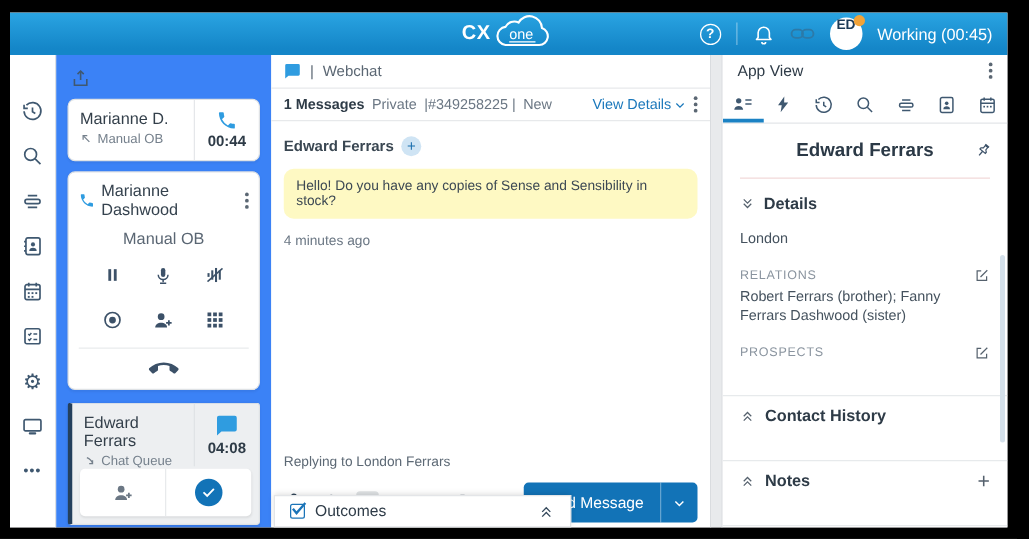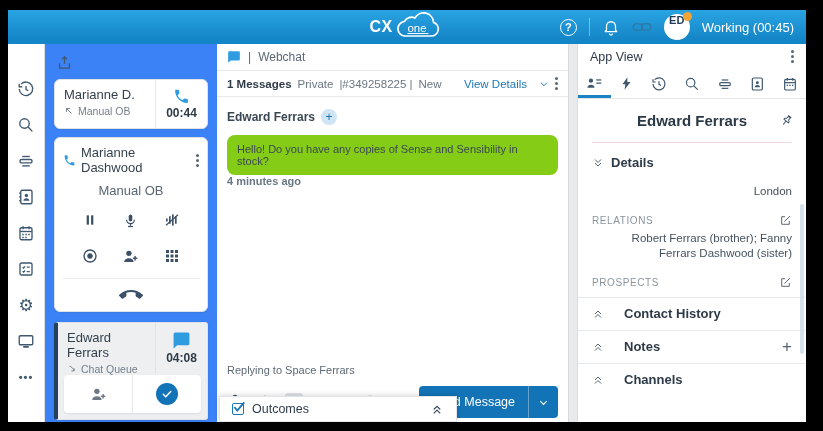--- a/index.html
+++ b/index.html
@@ -49,27 +49,27 @@
   .ab-half { flex:1; display:flex; align-items:center; justify-content:center; color:#6b7784; }
   .ab-half + .ab-half { border-left:1px solid #e8eaec; }
   .check-circle { width:22px; height:22px; border-radius:50%; background:#1273b7; display:flex; align-items:center; justify-content:center; }
 
   
   .chat-panel { width:352px; background:#fff; border-right:1px solid #d9dcdf; display:flex; flex-direction:column; position:relative; }
   .chat-header { height:27px; display:flex; align-items:center; gap:7px; padding:0 10px; border-bottom:1px solid #e7e9eb; font-size:12px; color:#5b6773; }
   .chat-sub { height:26px; display:flex; align-items:center; gap:6px; padding:0 10px; border-bottom:1px solid #e7e9eb; font-size:11.5px; color:#6b7784; }
   .chat-sub .bold { font-weight:bold; color:#2e3b47; }
   .chat-sub .right { margin-left:auto; display:flex; align-items:center; gap:6px; }
-  .view-details { color:#1b78bb; display:flex; align-items:center; gap:12px; }
+  .view-details { color:#1b78bb; display:flex; align-items:center; gap:2px; }
   .messages { flex:1; padding:12px 10px; overflow:hidden; }
   .sender-row { display:flex; align-items:center; gap:6px; }
   .sender-name { font-size:12px; font-weight:bold; color:#3a4752; }
   .add-chip { width:16px; height:16px; border-radius:50%; background:#cfe4f4; color:#1b6fae; font-size:12px; display:flex; align-items:center; justify-content:center; }
-  .bubble { margin-top:10px; background:#84cc16; border-radius:8px; padding:8px 10px; font-size:11px; color:#3c4853; display:inline-block; max-width:100%; }
-  .msg-time { font-size:11px; color:#6b7784;font-weight:bold; }
+  .bubble { margin-top:10px; background:#fef9c3; border-radius:8px; padding:8px 10px; font-size:11px; color:#3c4853; display:inline-block; max-width:100%; }
+  .msg-time { margin-top:12px; font-size:11px; color:#6b7784; }
   .composer { padding:4px 10px 0; }
   .replying { font-size:11px; color:#5d6975; margin-bottom:6px; }
   .draft-box { background:#f5f6f6; border:1px dashed #d9dcdf; border-radius:3px; height:60px; padding:8px 10px; font-size:11.5px; color:#4a565f; }
   .toolbar { height:40px; display:flex; align-items:center; gap:11px; color:#35495c; }
   .toolbar .icn { width:18px; height:18px; display:flex; align-items:center; justify-content:center; }
   .pilcrow { font-size:14px; font-weight:bold; color:#35495c; padding:1px 5px 2px; border-radius:3px; }
   .pilcrow.active { background:#dfe2e4; }
   .toolbar .spacer { flex:1; }
   .close-x { color:#1b74b8; }
   .send-btn { height:32px; background:#1273b7; border-radius:4px; color:#fff; font-size:12.5px; display:flex; align-items:center; }
@@ -89,22 +89,22 @@
   .tab.active { box-shadow:inset 0 -3px 0 #1b82c4; }
   .as-title-row { position:relative; margin-top:13px; text-align:center; }
   .as-title { font-size:15px; font-weight:bold; color:#2b3946; }
   .pin { position:absolute; right:12px; top:1px; color:#3c5168; }
   .pink-divider { margin:12px 14px 0; border-top:1px solid #f2d9d9; }
   .details { padding:12px 14px 8px; }
   .sec-head { display:flex; align-items:center; gap:7px; font-size:13px; font-weight:bold; color:#2e3b47; }
   .field { margin-top:14px; }
   .field-top { display:flex; align-items:center; justify-content:space-between; }
   .field-label { font-size:10px; letter-spacing:.6px; color:#8a949f; }
-  .field-value { margin-top:4px; font-size:11.5px; color:#45525e; line-height:1.35; max-width:205px;text-align:right; }
-  .section-row { border-top:1px solid #e7eaec; height:33px; display:flex; align-items:center; gap:20px; padding:0 14px; font-size:13px; font-weight:bold; color:#2e3b47; }
+  .field-value { margin-top:4px; font-size:11.5px; color:#45525e; line-height:1.35; max-width:205px; }
+  .section-row { border-top:1px solid #e7eaec; height:33px; display:flex; align-items:center; gap:8px; padding:0 14px; font-size:13px; font-weight:bold; color:#2e3b47;margin-top:19px; }
   .section-row .plus { margin-left:auto; font-size:17px; font-weight:normal; color:#55616d; }
   .rp-scroll { position:absolute; right:2px; top:160px; width:4px; height:150px; background:#d4e0ea; border-radius:2px; }
 
   .vdots { width:3px; height:3px; border-radius:50%; background:#5b6773; box-shadow:0 -5px 0 #5b6773, 0 5px 0 #5b6773; }
   svg { display:block; }
 </style>
 </head>
 <body>
 
 <div class="window">
@@ -376,21 +376,21 @@
           <span class="sender-name">Edward Ferrars</span>
           <span class="add-chip">
               <span>+</span>
             </span>
         </div>
         <div class="bubble">Hello! Do you have any copies of Sense and Sensibility in stock?</div>
         <div class="msg-time">4 minutes ago</div>
       </div>
 
       <div class="composer">
-        <div class="replying">Replying to Space Ferrars</div>
+        <div class="replying">Replying to London Ferrars</div>
         <div class="toolbar">
           <div class="icn">
             <svg width="16" height="16" viewBox="0 0 24 24">
                 <path d="M16.5 6v11.5a4.5 4.5 0 0 1-9 0V5a3 3 0 0 1 6 0v11a1.5 1.5 0 0 1-3 0V6" fill="none" stroke="#35495c" stroke-width="1.7"></path>
               </svg>
           </div>
           <div class="icn">
             <svg width="16" height="16" viewBox="0 0 24 24">
                 <circle cx="12" cy="12" r="8.5" fill="none" stroke="#35495c" stroke-width="1.7"></circle>
                 <circle cx="9" cy="10" r="1.2" fill="#35495c"></circle>

